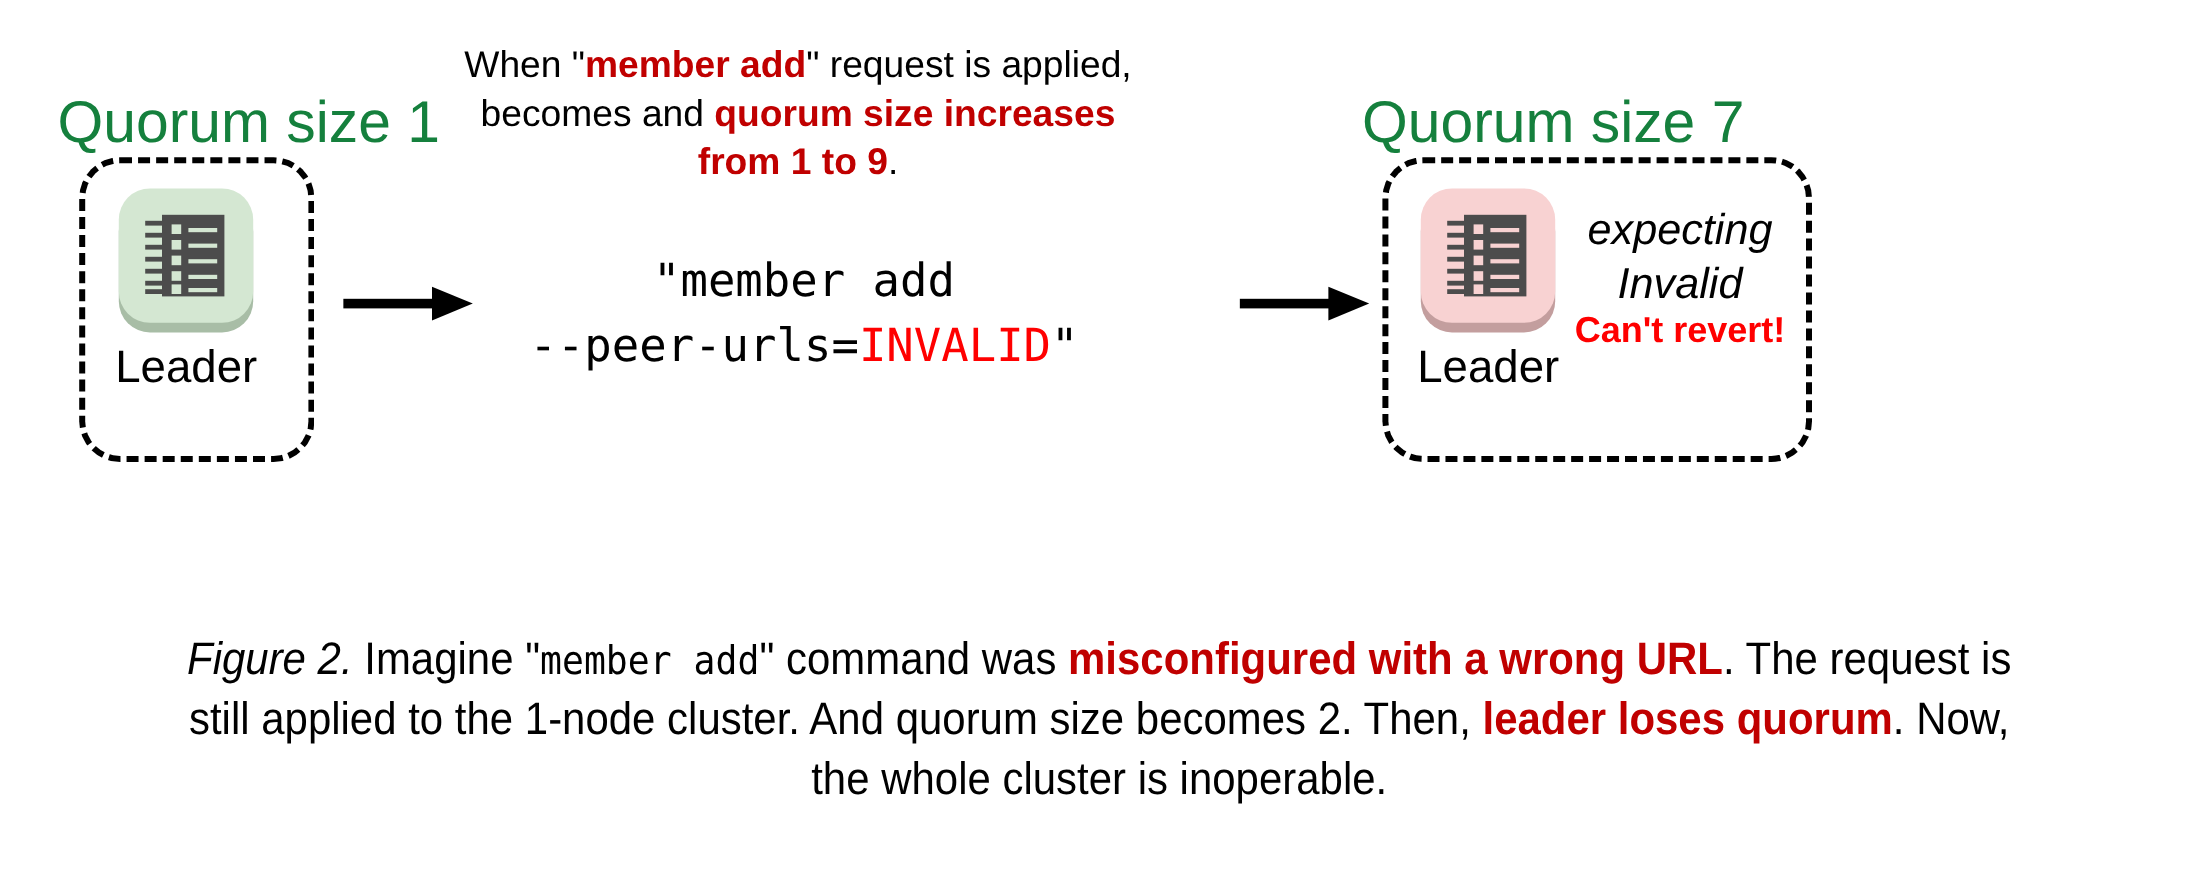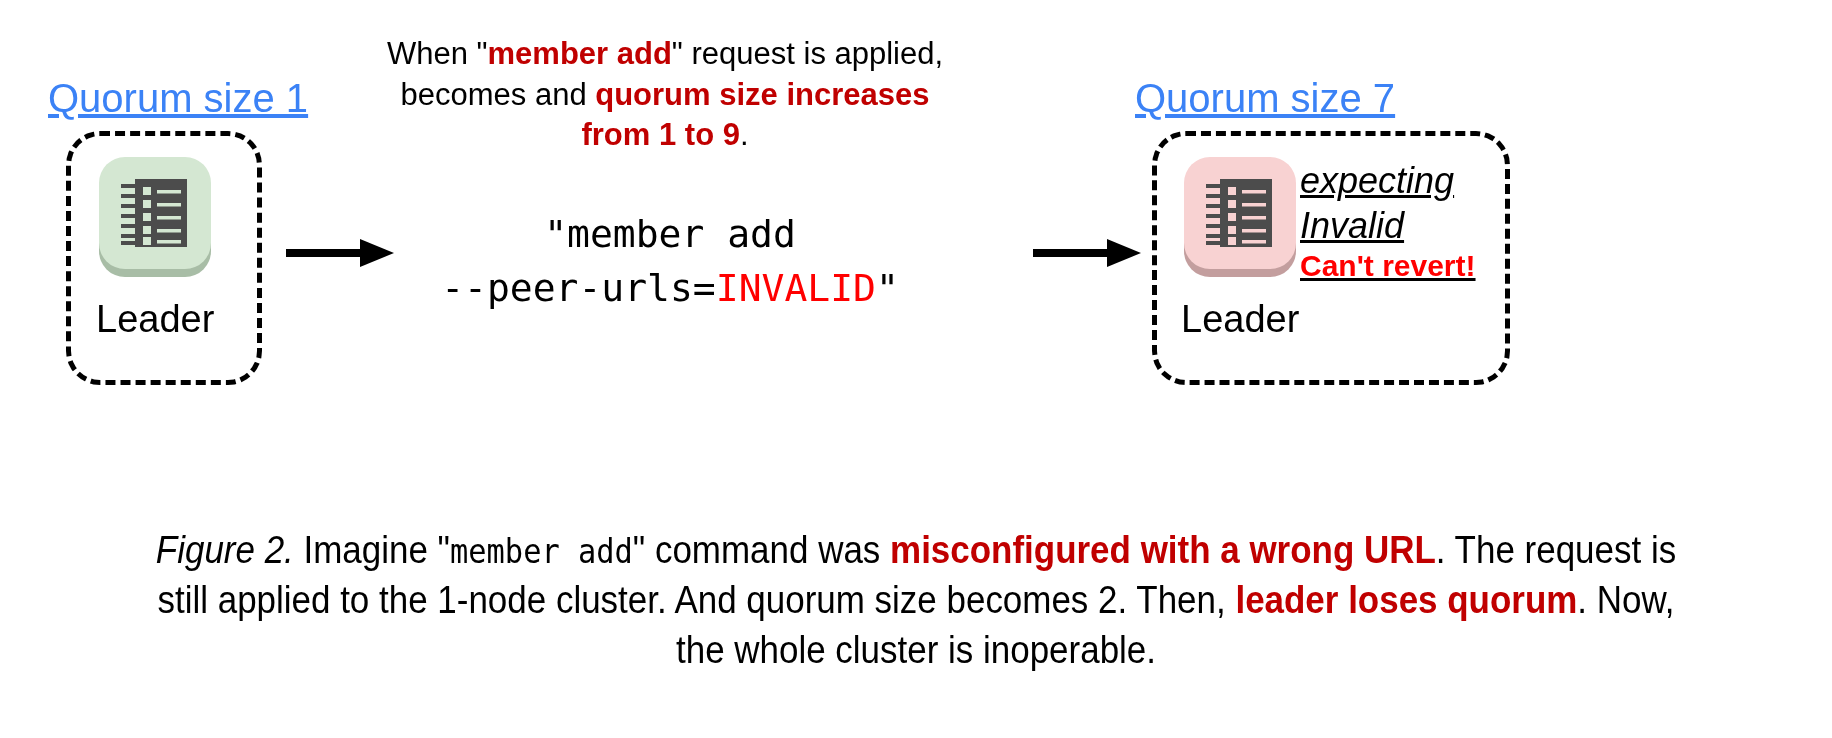--- a/index.html
+++ b/index.html
@@ -16,25 +16,24 @@
     color: #000000;
   }
   .stage {
     position: absolute;
     inset: 0;
   }
 
   
   .cluster-title {
     position: absolute;
-    font-size: 40px;
+    font-size: 49px;
     line-height: 1;
-    color: #3b82f6;
-    white-space: nowrap;
-    text-decoration: underline;
+    color: #15803d;
+    white-space: nowrap;
   }
   #title-left  { left: 48px;  top: 78px; }
   #title-right { left: 1135px; top: 78px; }
 
   
   .cluster-box {
     position: absolute;
     border: 5px dashed #000000;
     border-radius: 34px;
     box-sizing: border-box;
@@ -78,21 +77,21 @@
     justify-content: center;
   }
   .icon-green        { background: #d4e7d2; }
   .icon-green-shadow { background: #a8bda6; }
   .icon-pink         { background: #f8d2d2; }
   .icon-pink-shadow  { background: #c39e9e; }
 
   .node-label {
     font-size: 38px;
     line-height: 1;
-    margin-top: 23px;
+    margin-top: 10px;
     color: #000;
     white-space: nowrap;
   }
 
   
   .arrow { position: absolute; }
   #arrow-1 { left: 286px;  top: 236px; }
   #arrow-2 { left: 1033px; top: 236px; }
 
   
@@ -120,24 +119,23 @@
     line-height: 1.42;
     color: #000;
     white-space: nowrap;
   }
   #command .invalid { color: #ff0000; }
 
   
   #status-block {
     position: absolute;
     left: 1300px;
-    top: 158px;
+    top: 168px;
     width: 200px;
-    text-align: left;
-    text-decoration: underline;
+    text-align: center;
   }
   #status-block .status-line {
     font-style: italic;
     font-size: 36px;
     line-height: 1.26;
     color: #000;
     white-space: nowrap;
   }
   #status-block .status-warn {
     margin-top: 0;

